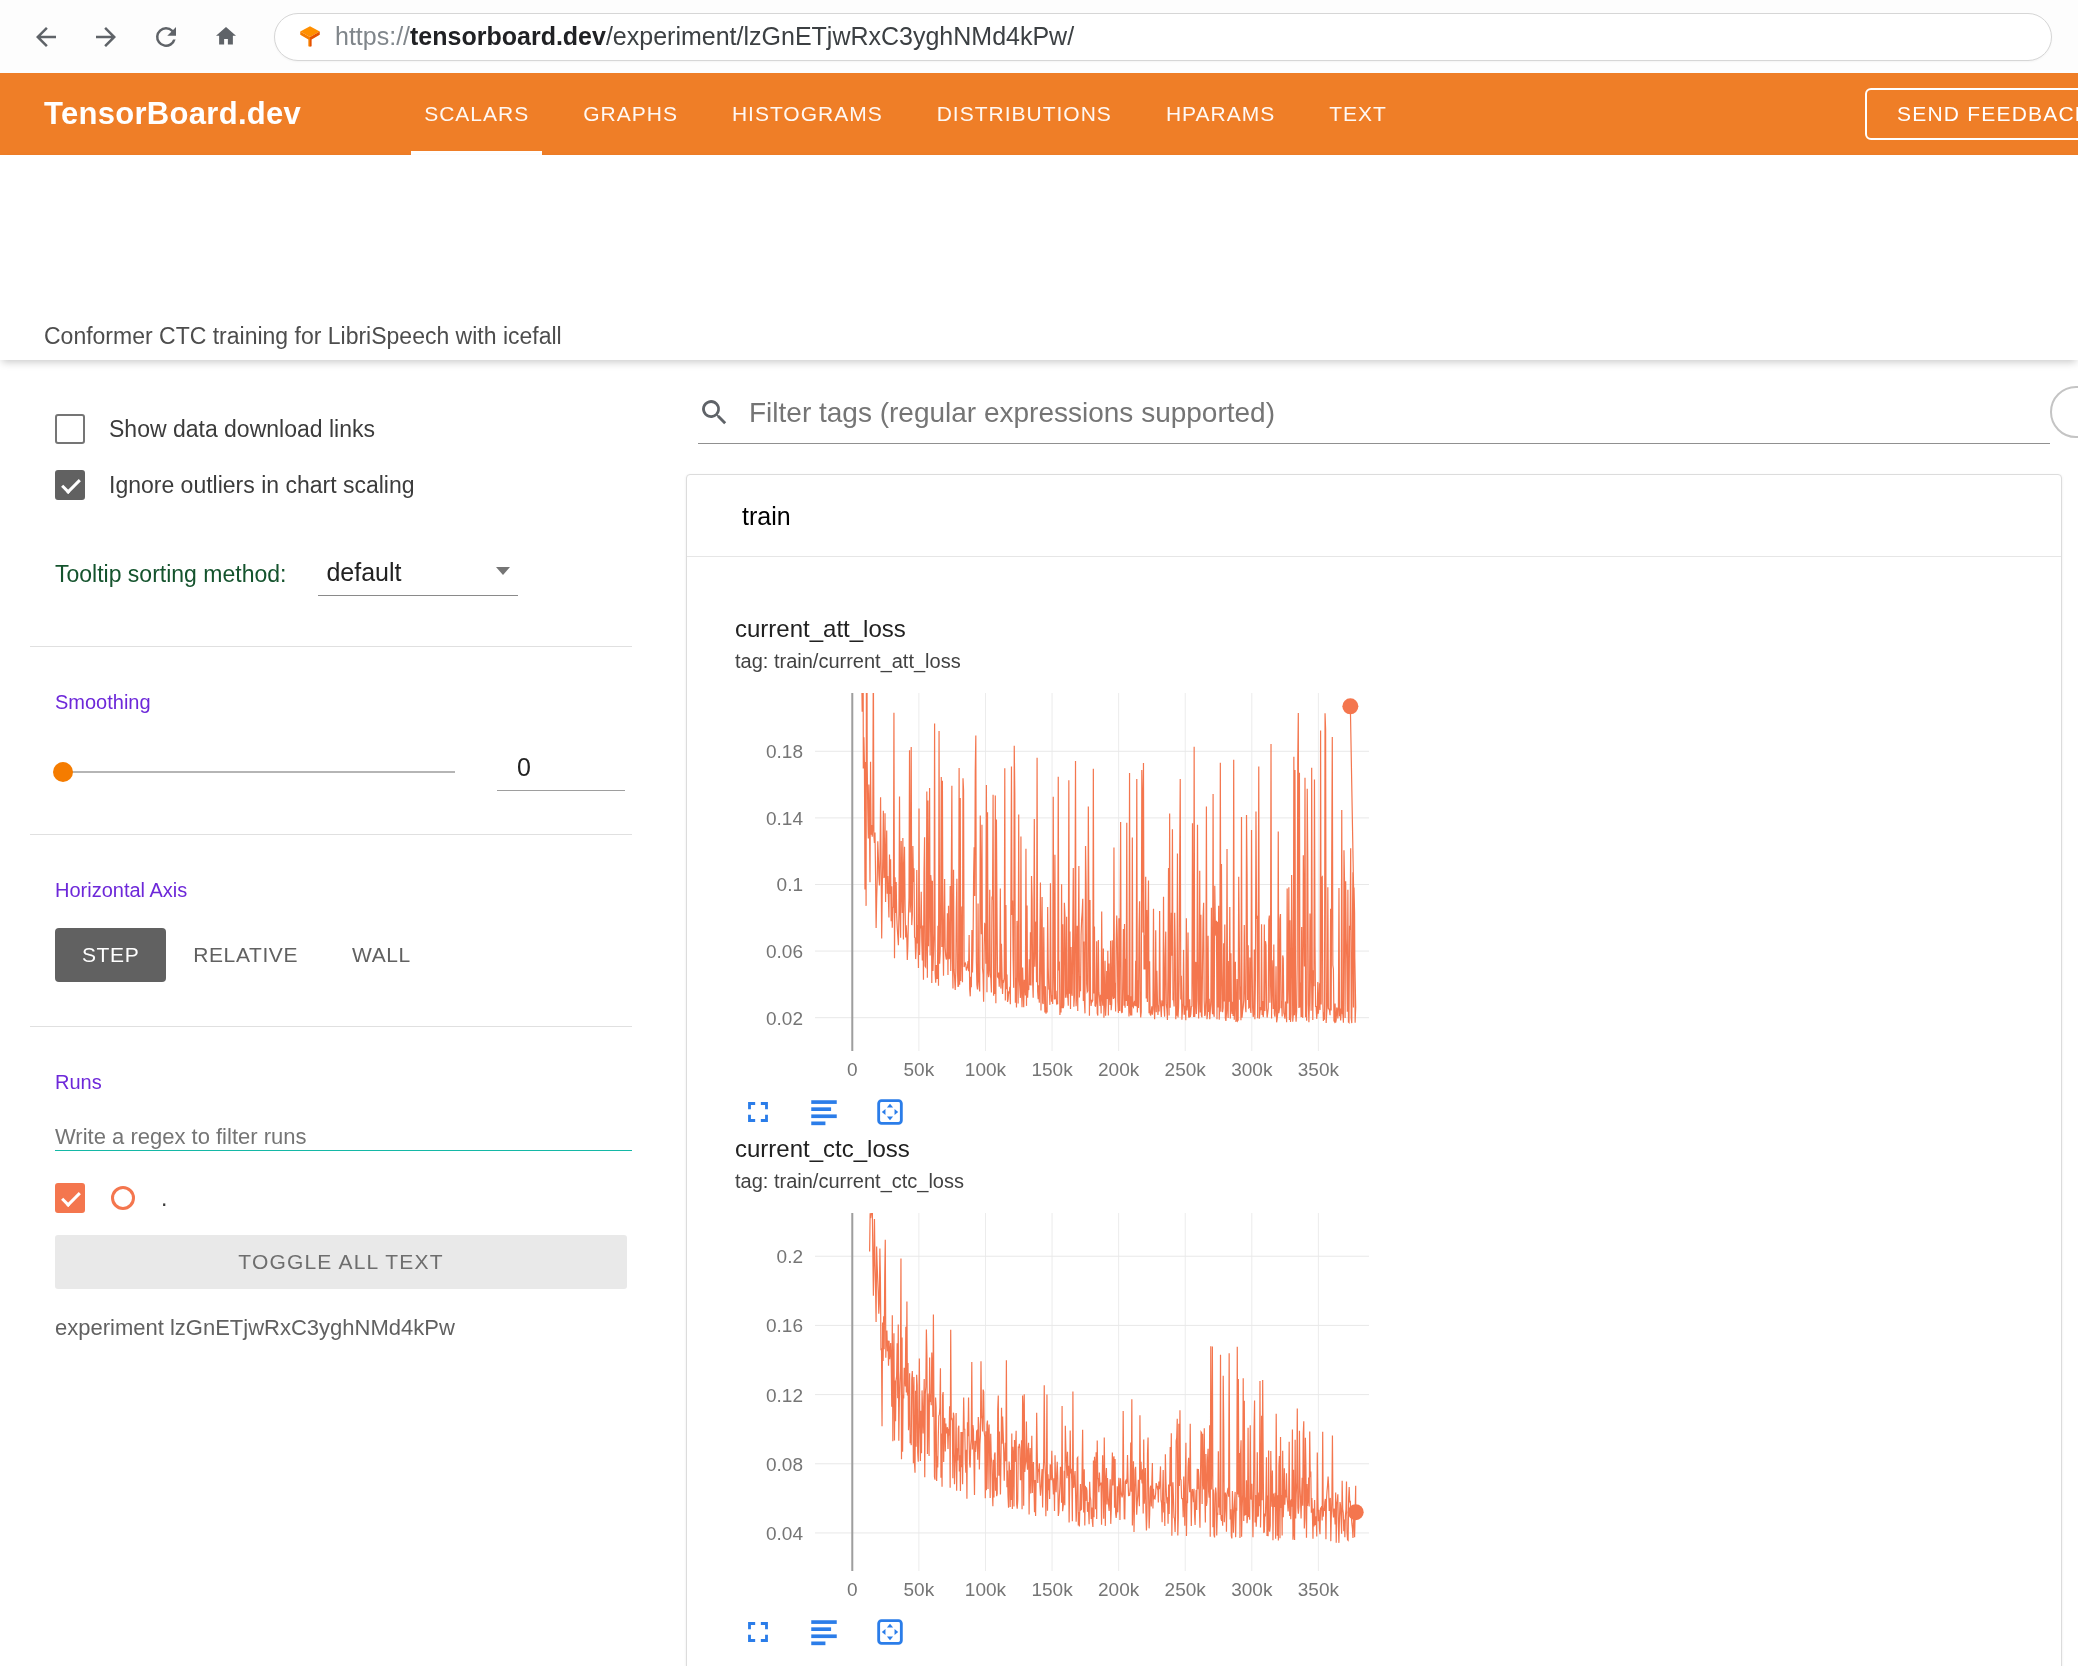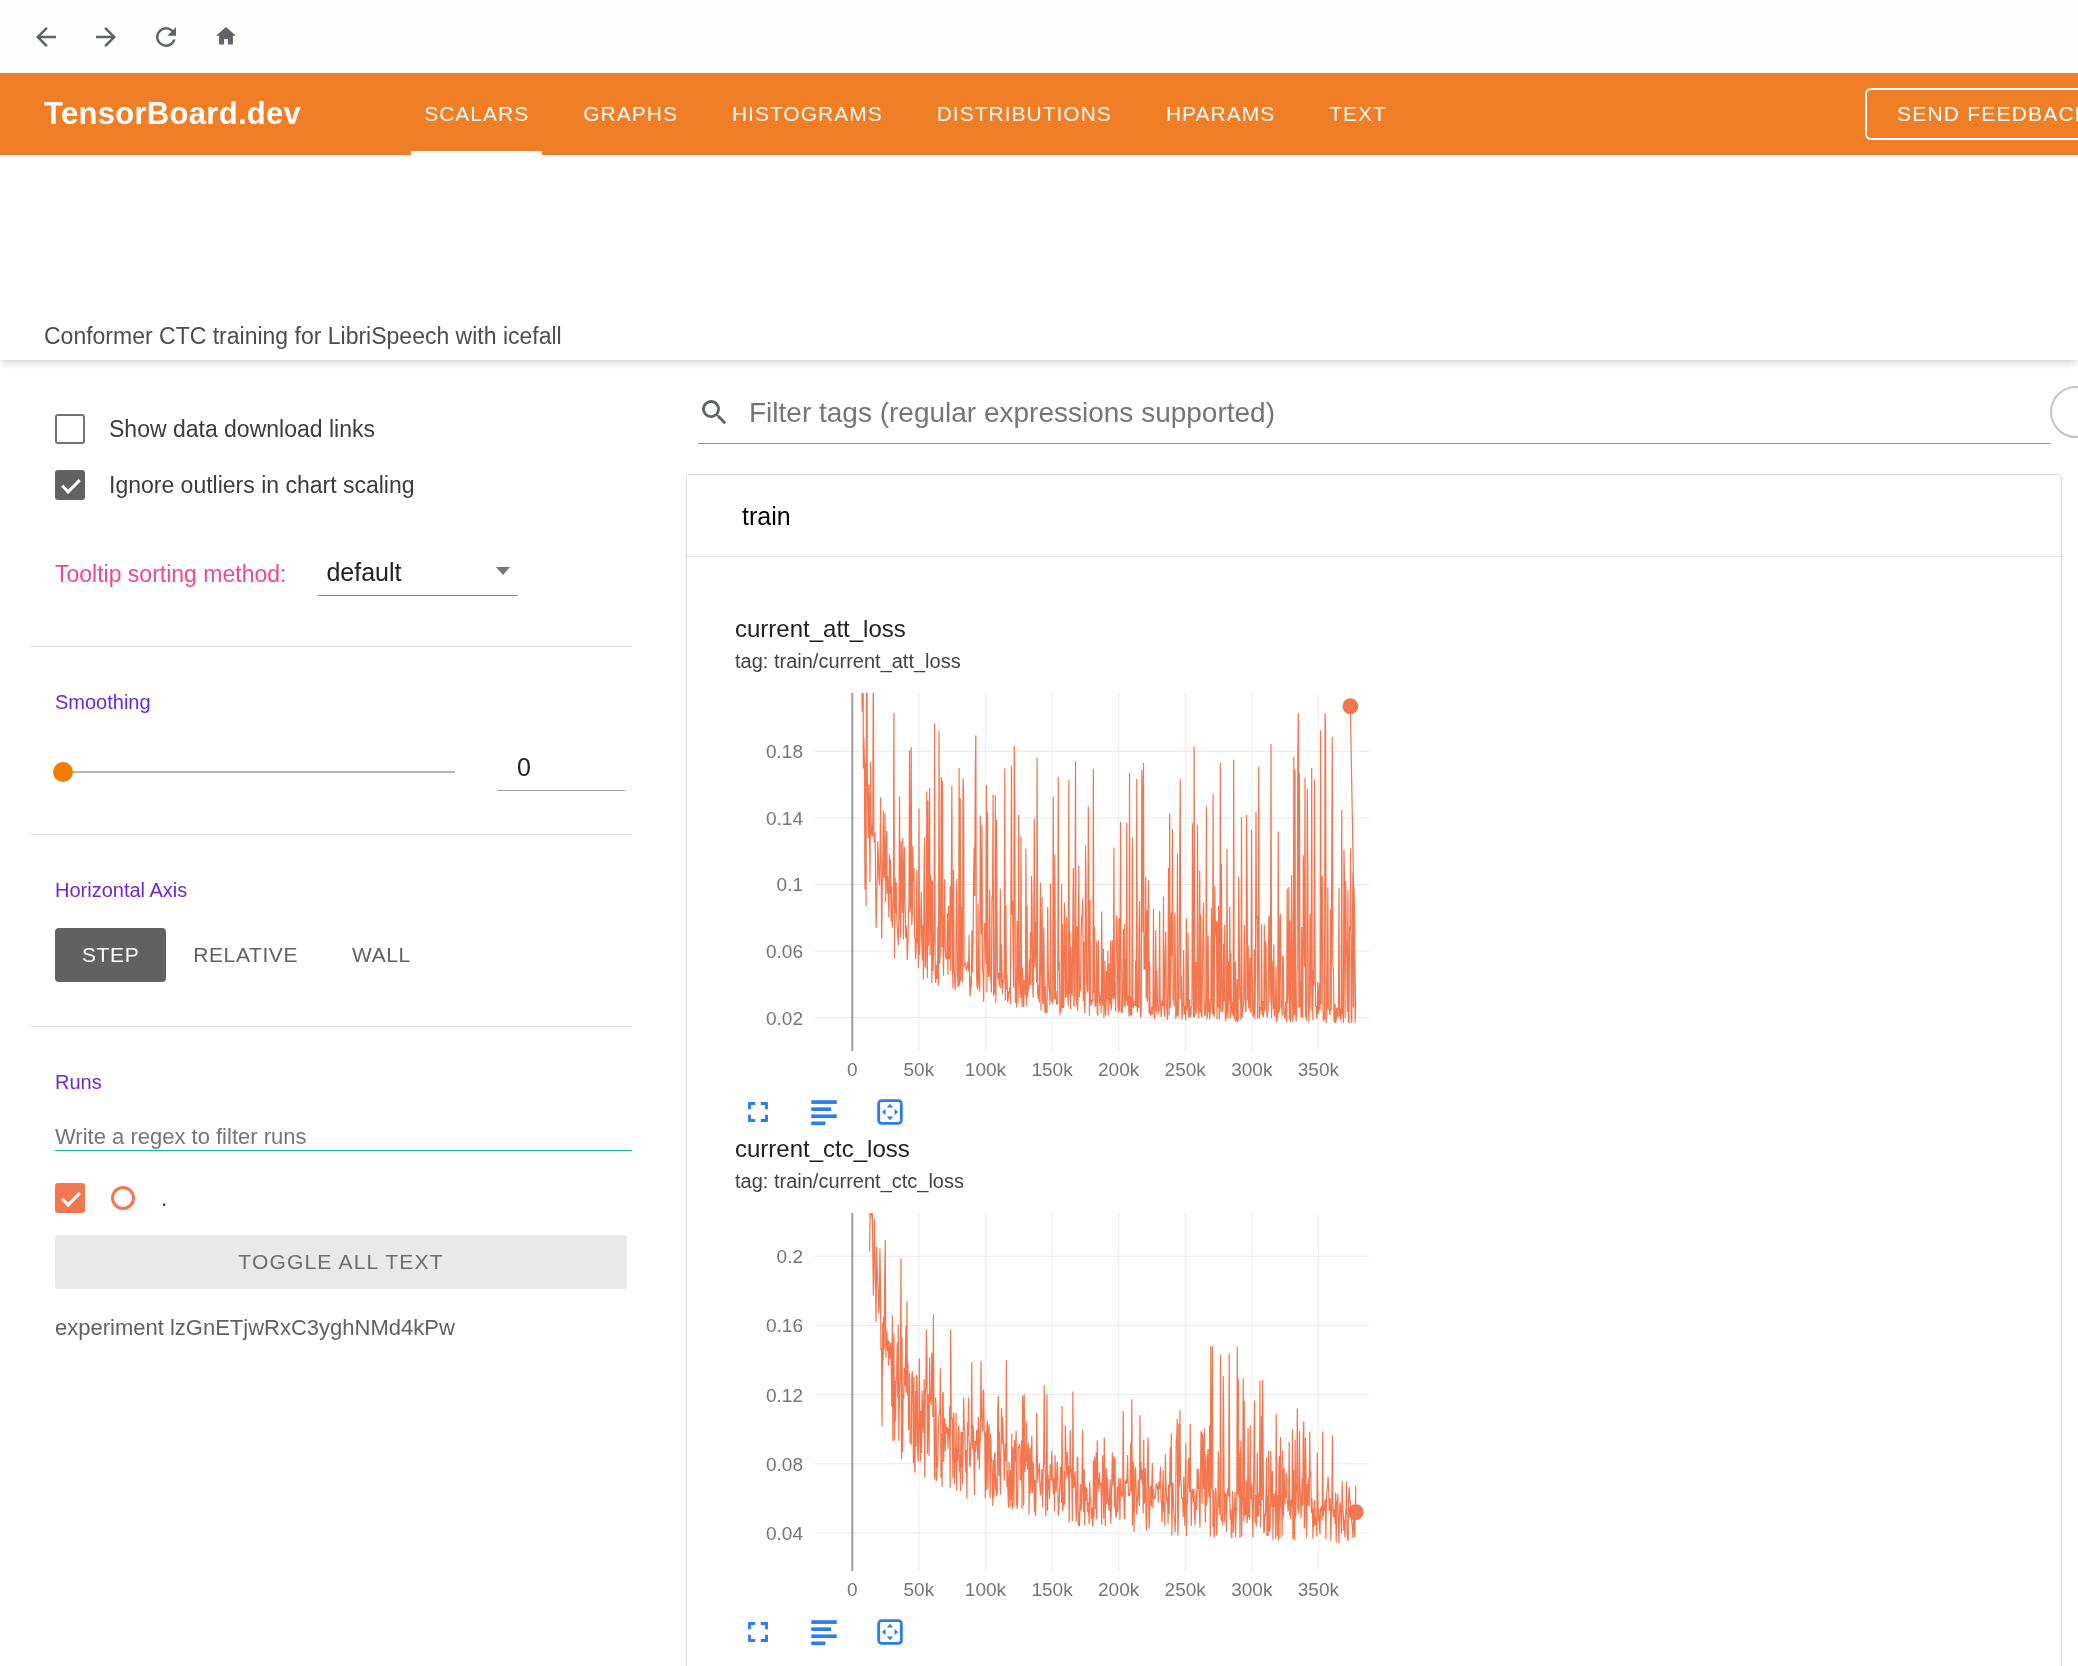--- a/index.html
+++ b/index.html
@@ -35,21 +35,21 @@
   
   .sidebar { width:660px; flex-shrink:0; padding:52px 28px 0 55px; }
   .check-row { display:flex; align-items:center; gap:24px; height:34px; margin-bottom:22px; }
   .check-label { font-size:23px; color:#3c3c3c; }
   .checkbox { width:30px; height:30px; border:2px solid #757575; border-radius:3px; background:#fff; position:relative; flex-shrink:0; cursor:pointer; }
   .checkbox.checked { background:#616161; border-color:#616161; }
   .checkbox.checked::after { content:""; position:absolute; left:5px; top:7px; width:15px; height:7px; border-left:3px solid #fff; border-bottom:3px solid #fff; transform:rotate(-45deg); }
   .checkbox.orange { background:#f4764e; border-color:#f4764e; }
 
   .tooltip-row { display:flex; align-items:flex-end; margin-top:56px; }
-  .tooltip-label { font-size:23px; color:#ec4899; padding-bottom:8px; }
+  .tooltip-label { font-size:23px; color:#14532d; padding-bottom:8px; }
   .dropdown { margin-left:32px; width:200px; border-bottom:1px solid #8a8a8a; display:flex; justify-content:space-between; align-items:center; padding:0 8px 8px 8px; cursor:pointer; }
   .dropdown-value { font-size:25px; color:#222; }
   .caret { width:0; height:0; border-left:7px solid transparent; border-right:7px solid transparent; border-top:8px solid #757575; margin-bottom:4px; }
 
   .divider { height:1px; background:#e0e0e0; margin-left:-25px; }
   .d1 { margin-top:50px; } .d2 { margin-top:42px; } .d3 { margin-top:44px; }
 
   .section-label { font-size:20px; color:#6d28d9; margin-top:44px; }
   .slider-row { display:flex; align-items:center; margin-top:38px; height:40px; }
   .slider-track { position:relative; width:400px; height:2px; background:#b5b5b5; cursor:pointer; }
@@ -108,20 +108,28 @@
     <button class="nav-btn">
       <svg viewBox="0 0 24 24">
           <path d="M17.65 6.35A7.96 7.96 0 0 0 12 4a8 8 0 1 0 7.73 10h-2.08A6 6 0 1 1 12 6c1.66 0 3.16.68 4.24 1.76L13 11h7V4l-2.35 2.35z"></path>
         </svg>
     </button>
     <button class="nav-btn">
       <svg viewBox="0 0 24 24">
           <path d="M12 4l-8 7h2.5v7h4v-4.5h3V18h4v-7H20z"></path>
         </svg>
     </button>
+    <div class="omnibox">
+      <svg class="favicon" viewBox="0 0 24 24">
+        <path fill="#ff8f00" d="M12 2 3 7l9 5 9-5z"></path>
+        <path fill="#f57c00" d="M3 7v3l7.5 4.2v6.3L12 21v-9z"></path>
+        <path fill="#e65100" d="M21 7v3l-7.5 4.2v6.3L12 21v-9z"></path>
+      </svg>
+      <span class="url-text"><span class="url-scheme">https://</span><span class="url-domain">tensorboard.dev</span><span class="url-path">/experiment/lzGnETjwRxC3yghNMd4kPw/</span></span>
+    </div>
   </div>
 
   <div class="tb-header">
     <div class="brand">TensorBoard.dev</div>
     <nav class="tabs">
       <div class="tab active">SCALARS</div>
       <div class="tab">GRAPHS</div>
       <div class="tab">HISTOGRAMS</div>
       <div class="tab">DISTRIBUTIONS</div>
       <div class="tab">HPARAMS</div>

